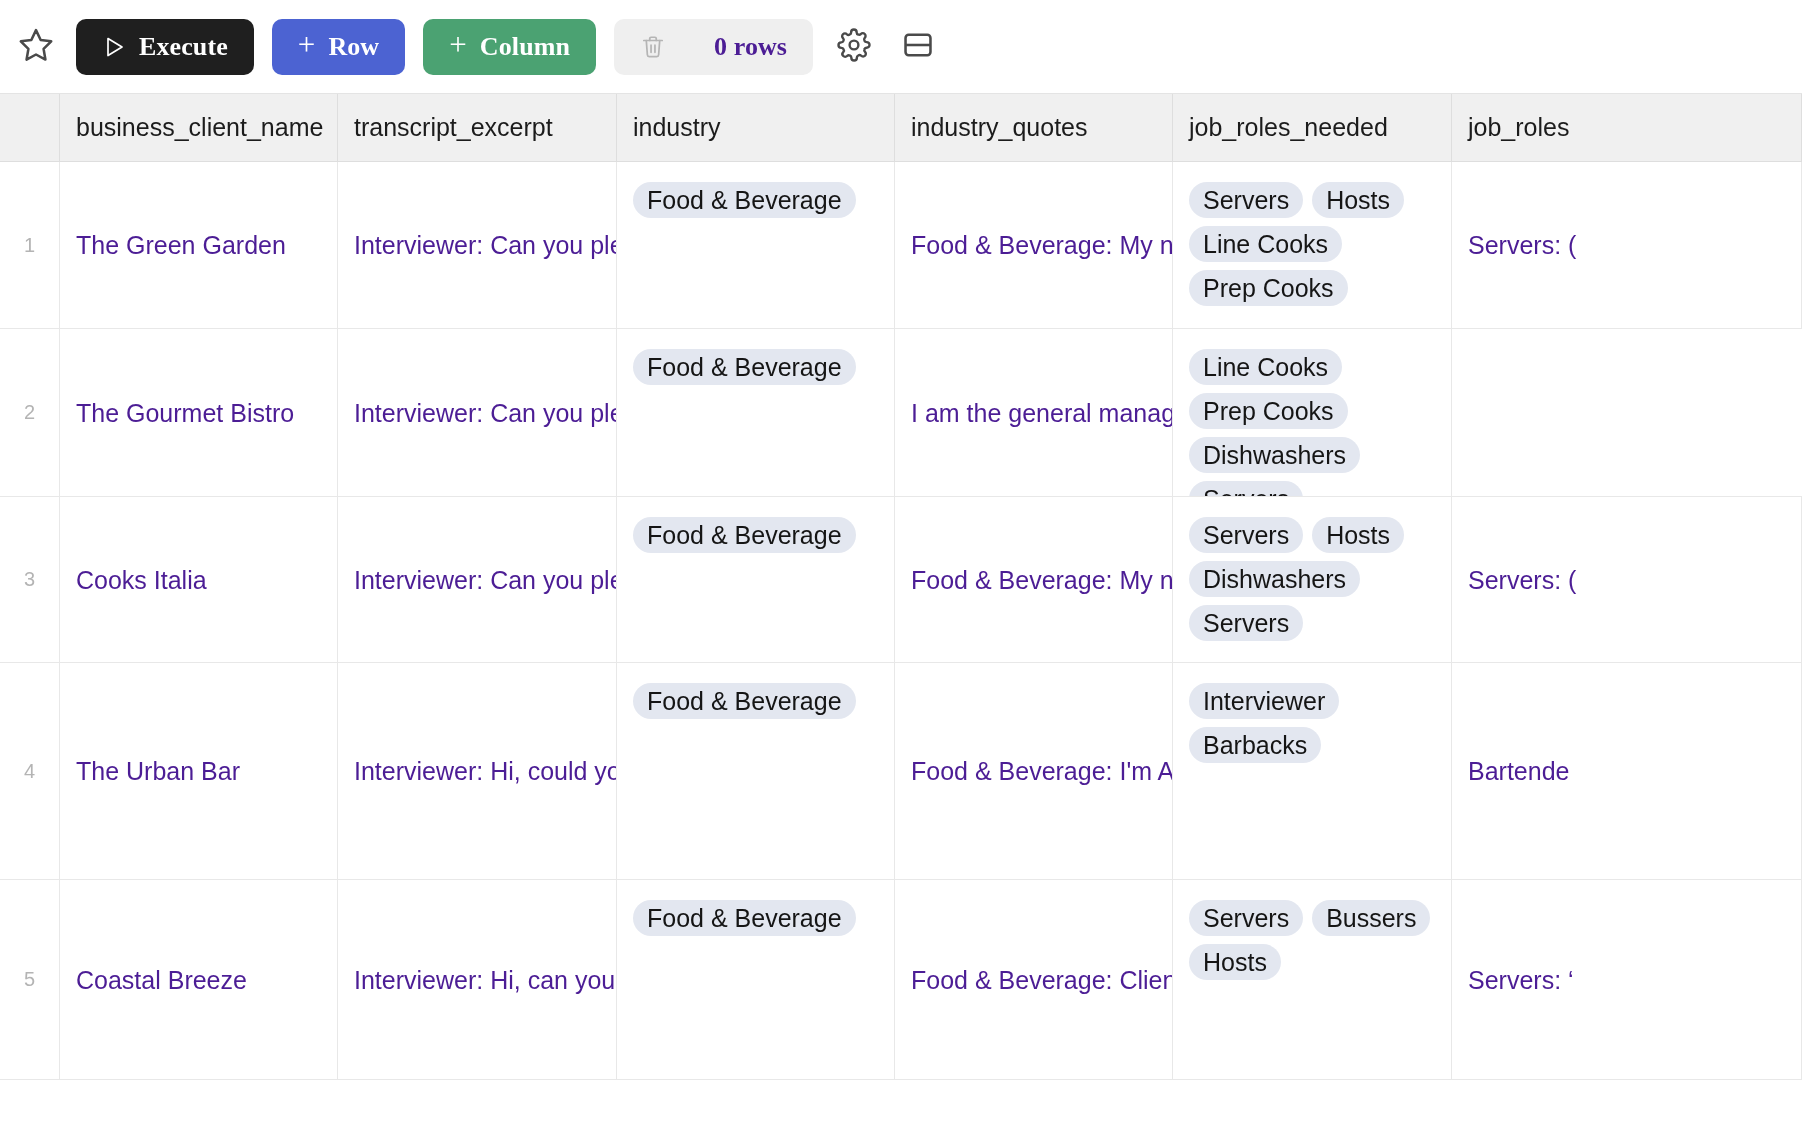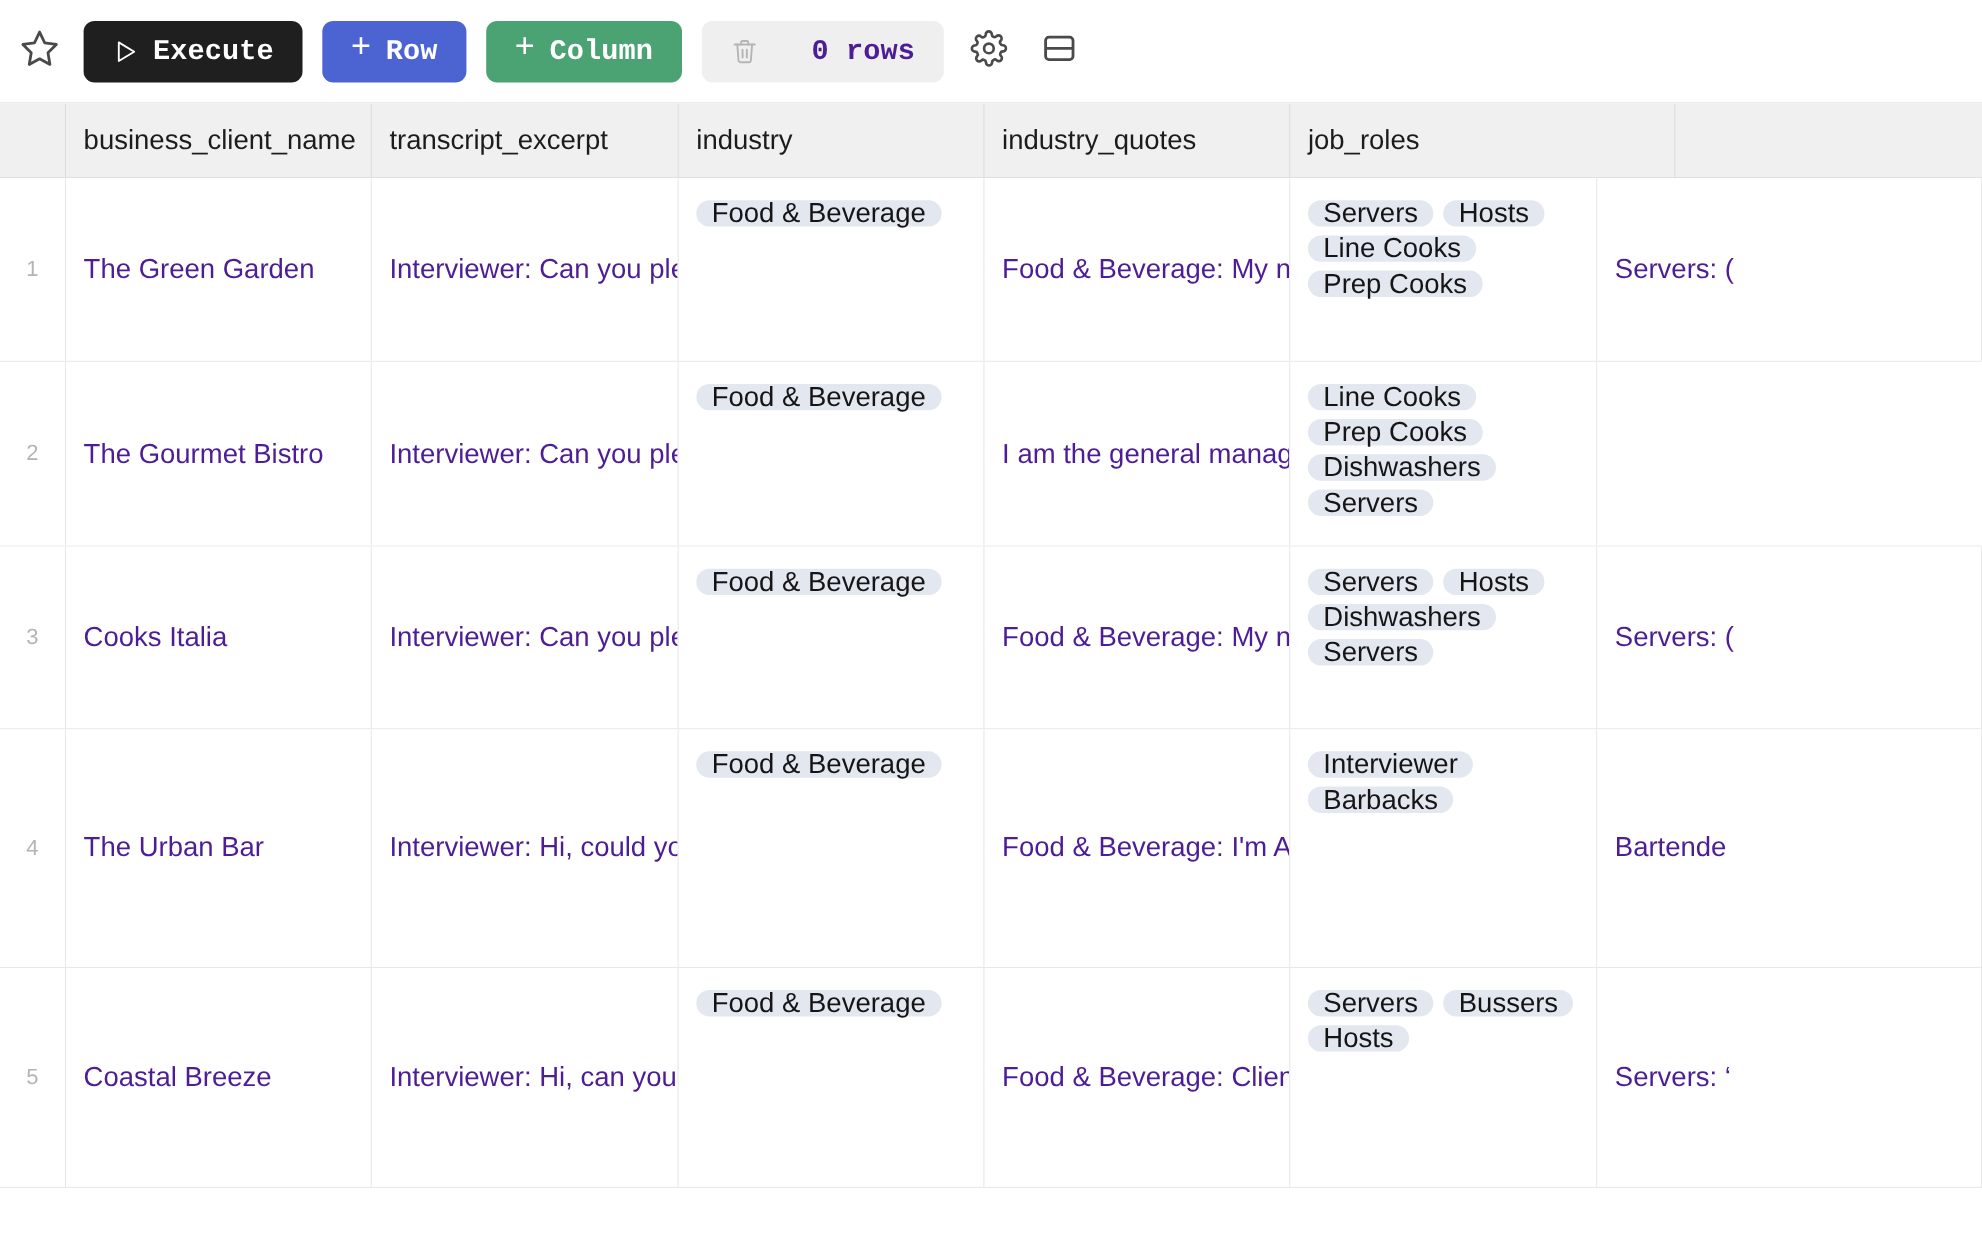--- a/index.html
+++ b/index.html
@@ -30,21 +30,21 @@
     gap: 13px;
     height: 56px;
     padding: 0 26px;
     border-radius: 10px;
     font-size: 26px;
     font-weight: 600;
     letter-spacing: .1px;
     cursor: pointer;
     border: none;
     white-space: nowrap;
-    font-family: Liberation Mono, monospace;
+    font-family: Liberation Serif, serif;
   }
   .btn-execute { background: #1f1f1f; color: #ffffff; }
   .btn-row     { background: #4c63d2; color: #ffffff; }
   .btn-column  { background: #4ba272; color: #ffffff; }
   .btn-rows    { background: #efefef; color: #4c1d95; cursor: default; gap: 48px; }
   .btn .glyph  { display: inline-flex; align-items: center; justify-content: center; }
   .plus {
     font-size: 31px; font-weight: 400; line-height: 0.8;
     position: relative; top: -1px;
   }
@@ -115,21 +115,21 @@
   .tag-wrap {
     display: flex;
     flex-wrap: wrap;
     align-content: flex-start;
     gap: 8px 9px;
     padding-top: 6px;
   }
   .tag {
     display: inline-flex;
     align-items: center;
-    height: 24px;
+    height: 36px;
     padding: 0 14px;
     border-radius: 20px;
     background: #e3e7f0;
     color: #151515;
     font-size: 25px;
     white-space: nowrap;
   }
 </style>
 </head>
 <body>
@@ -204,20 +204,23 @@
       </div>
       <div class="col-head" style="width: 279px; flex-basis: 279px;">
         <span>transcript_excerpt</span>
       </div>
       <div class="col-head" style="width: 278px; flex-basis: 278px;">
         <span>industry</span>
       </div>
       <div class="col-head" style="width: 278px; flex-basis: 278px;">
         <span>industry_quotes</span>
       </div>
+      <div class="col-head" style="width: 279px; flex-basis: 279px;">
+        <span>job_roles_needed</span>
+      </div>
       <div class="col-head" style="width: 350px; flex-basis: 350px;">
         <span>job_roles</span>
       </div>
     </div>
   <div class="grid-body">
 
   <div class="grid-row" style="height: 167px;">
         <div class="gutter-cell">1</div>
         <div class="cell" style="width: 278px; flex-basis: 278px;">
           <div class="cell-text">The Green Garden</div>

